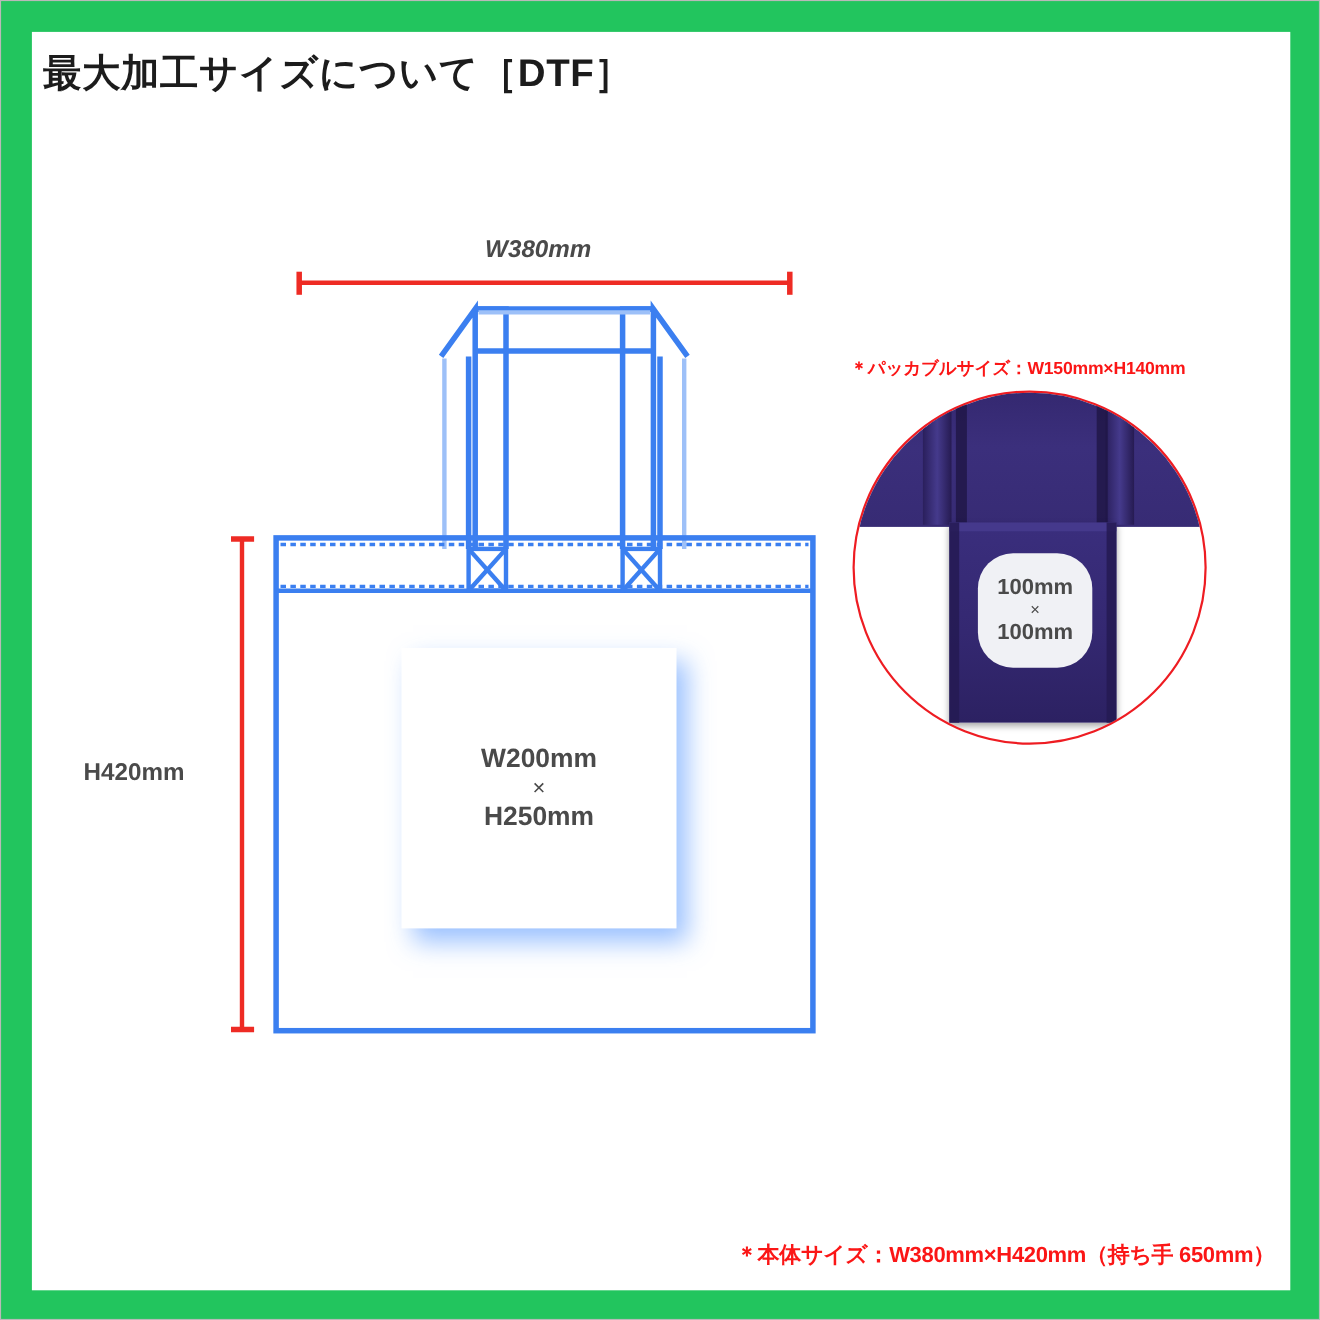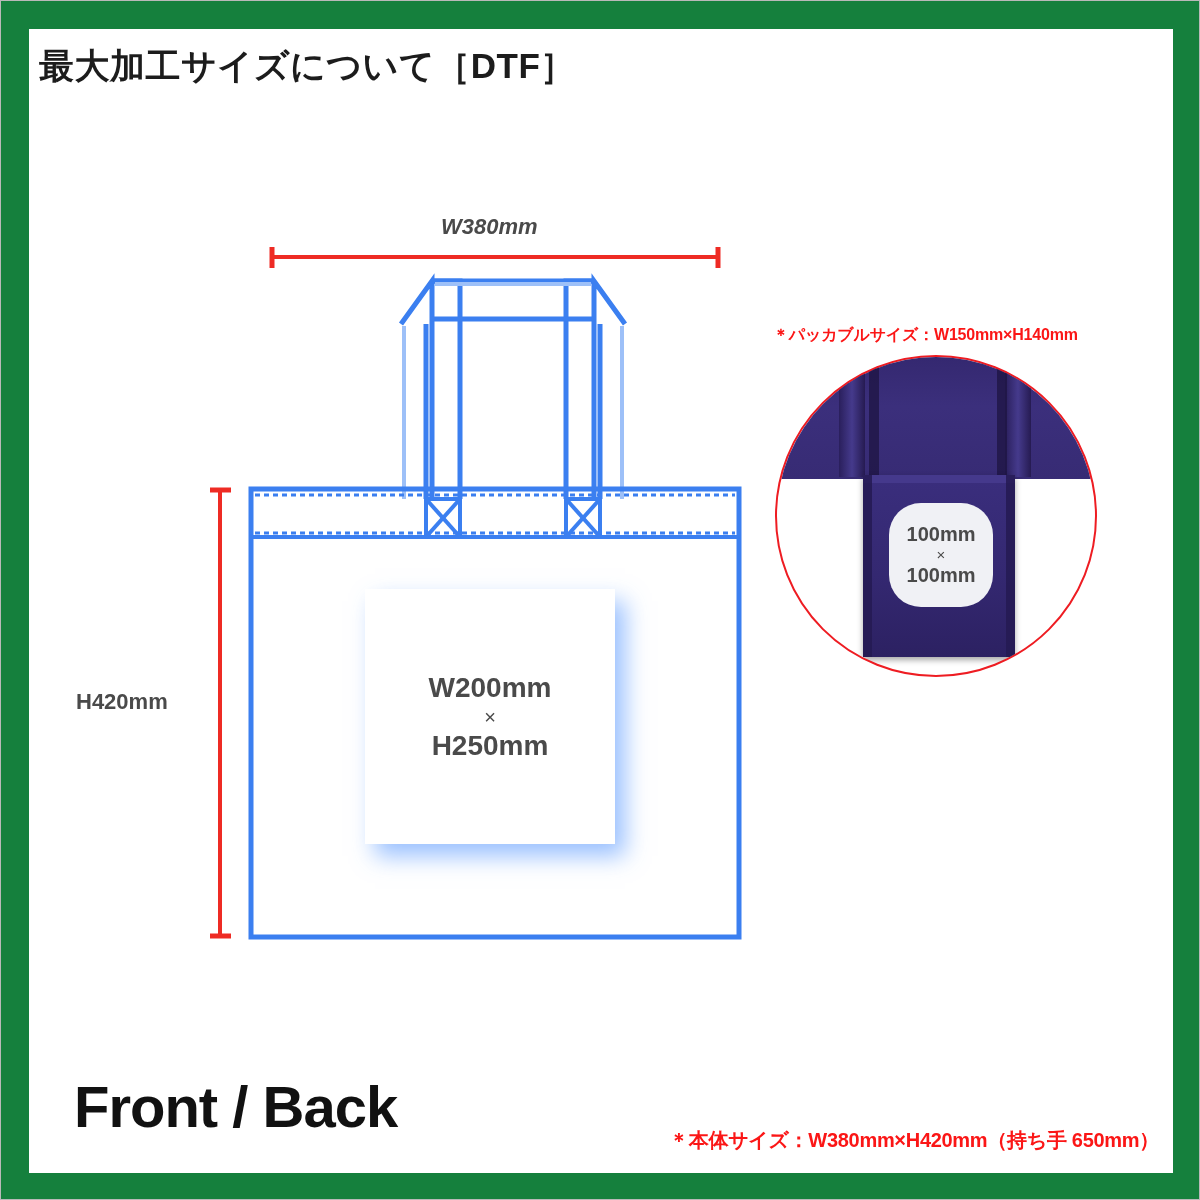--- a/index.html
+++ b/index.html
@@ -13,21 +13,21 @@
     font-family: "Liberation Sans", "DejaVu Sans", sans-serif;
     overflow: hidden;
   }
 
   
   #page {
     position: relative;
     width: 1200px;
     height: 1200px;
     box-sizing: border-box;
-    background: #15803d;
+    background: #22c55e;
     border: 1px solid #b9b9b9;
   }
   #canvas {
     position: absolute;
     left: 28px;
     top: 28px;
     width: 1144px;
     height: 1144px;
     background: #ffffff;
   }
@@ -104,21 +104,21 @@
     background: #ffffff;
     box-shadow: 10px 12px 22px rgba(70, 140, 255, 0.55);
     display: flex;
     flex-direction: column;
     align-items: center;
     justify-content: center;
     z-index: 5;
   }
   #print-area .line1,
   #print-area .line3 {
-    font-size: 28px;
+    font-size: 24px;
     font-weight: bold;
     color: #4a4a4a;
     line-height: 1.18;
   }
   #print-area .line2 {
     font-size: 20px;
     font-weight: normal;
     color: #4a4a4a;
     line-height: 1.2;
   }
@@ -340,18 +340,17 @@
         <div id="photo-body-edge-r"></div>
 
         <div id="pocket-label">
           <div class="l1">100mm</div>
           <div class="l2">×</div>
           <div class="l3">100mm</div>
         </div>
       </div>
     </div>
 
-    <div id="front-back">Front / Back</div>
 
     <div id="body-size-note">＊本体サイズ：W380mm×H420mm（持ち手 650mm）</div>
 
   </div>
 </div>
 
 </body></html>

